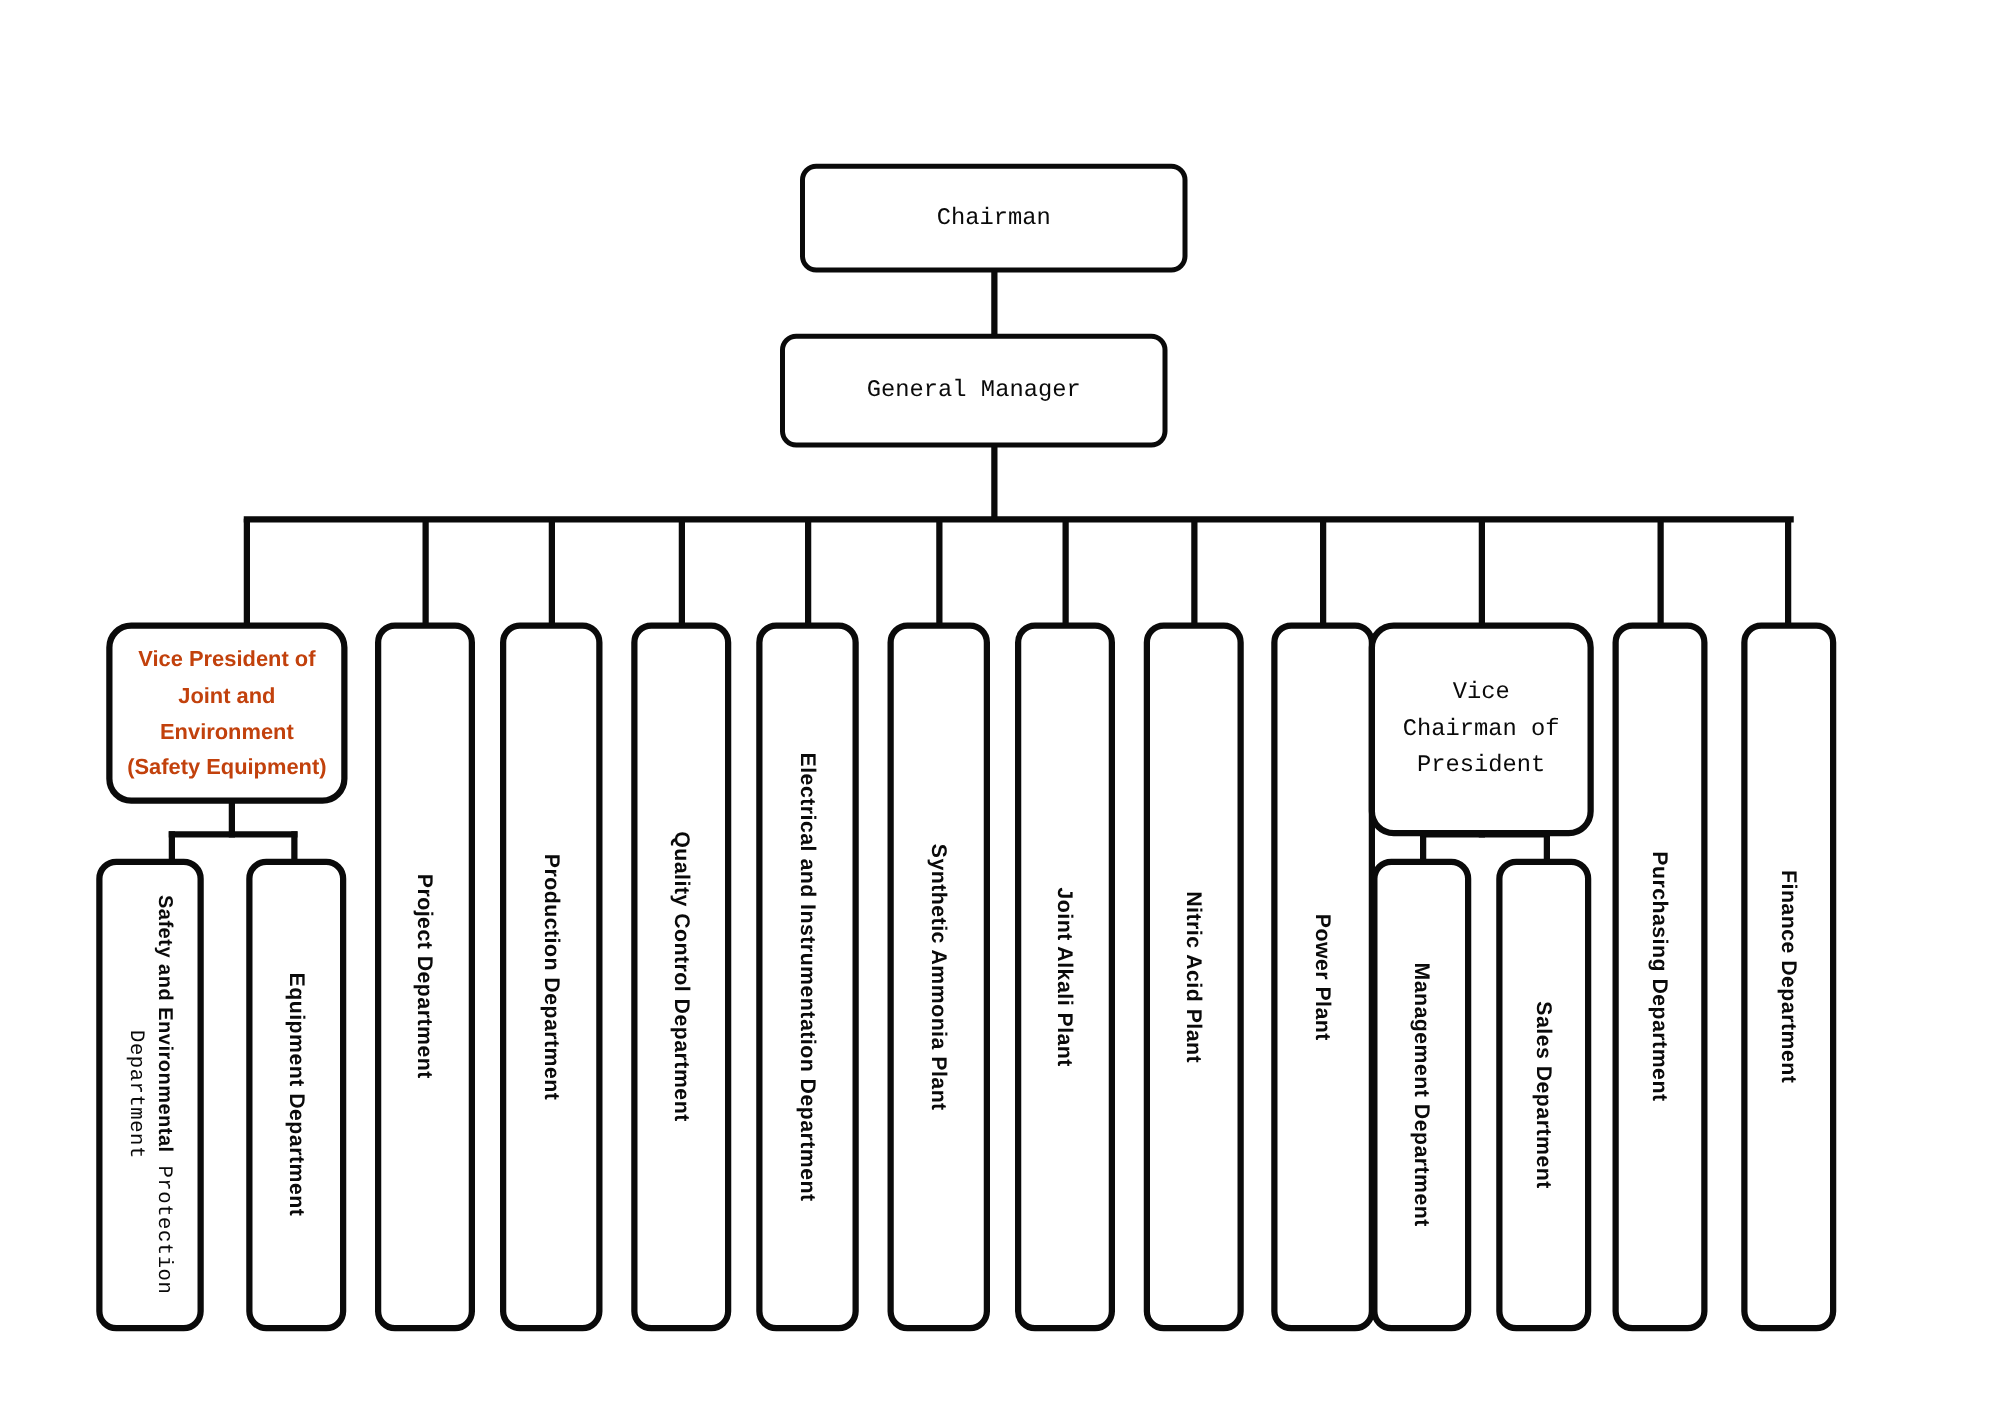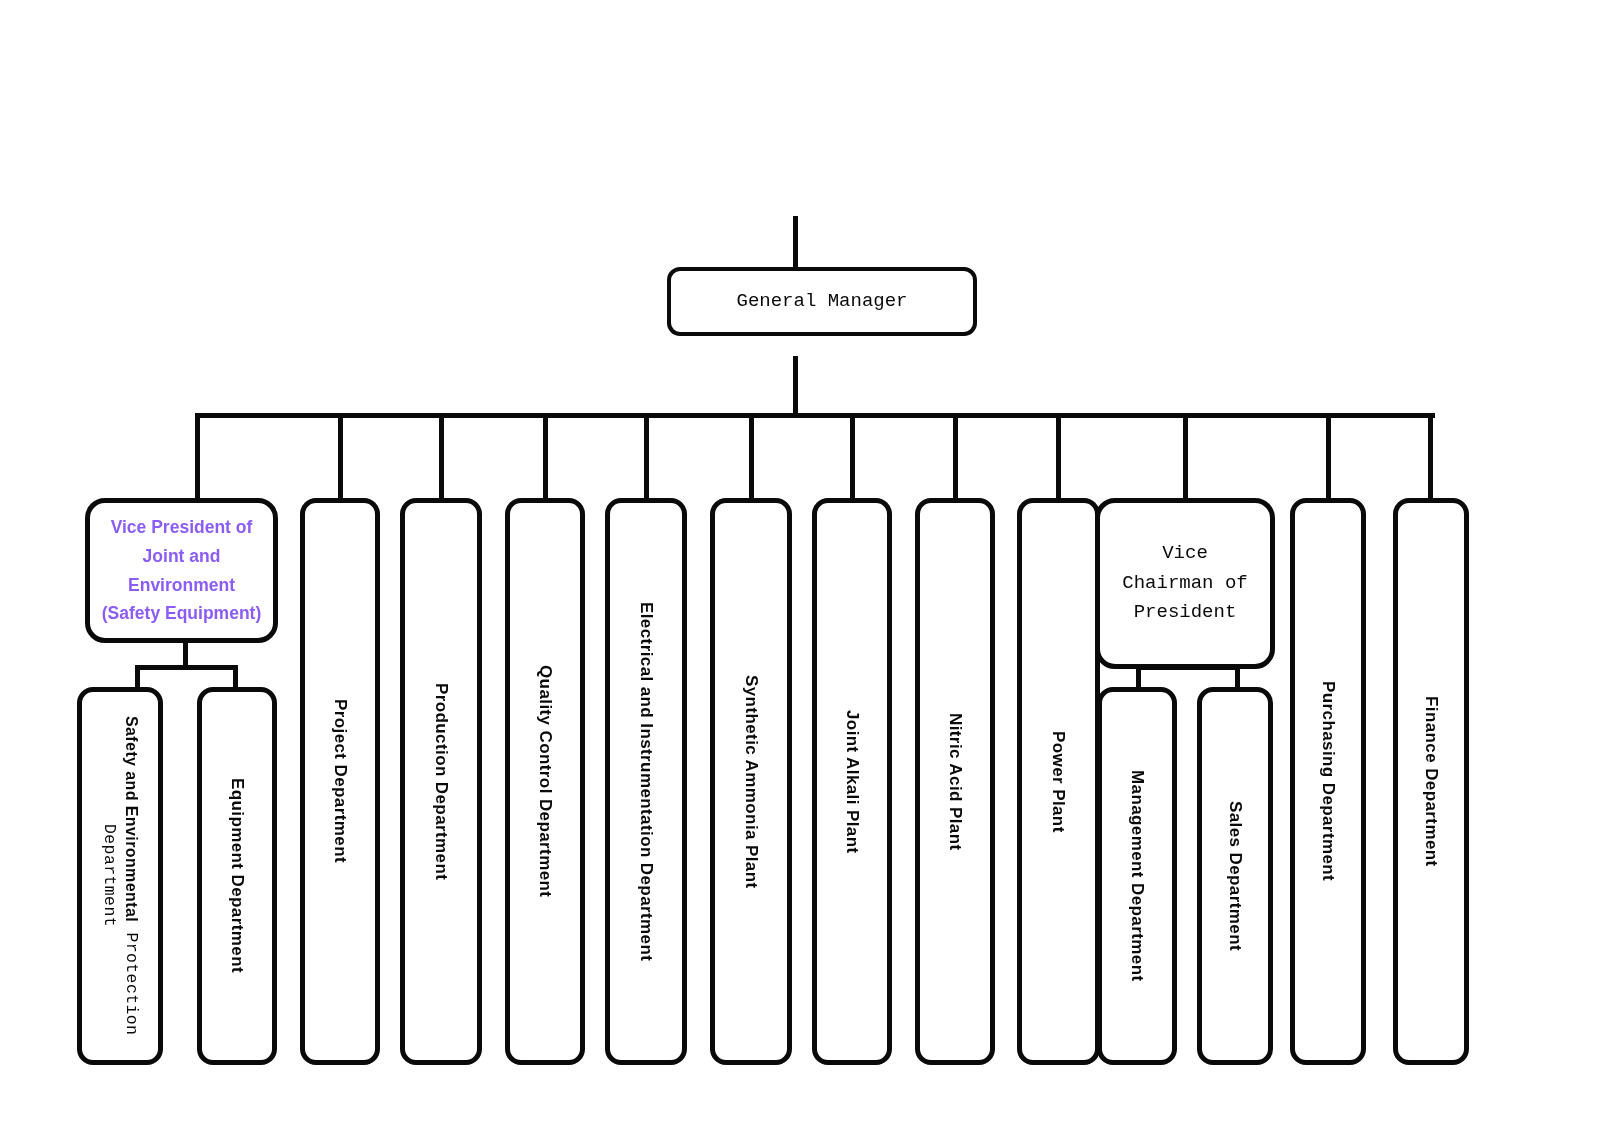--- a/index.html
+++ b/index.html
@@ -31,21 +31,21 @@
     white-space: nowrap;
     color: #0a0a0a;
   }
   .hlabel-bold {
     font-family: "Liberation Sans", sans-serif;
     font-weight: bold;
     font-size: 17.5px;
     line-height: 1.64;
     text-align: center;
     white-space: nowrap;
-    color: #8b5cf6;
+    color: #c2410c;
   }
   .vlabel {
     writing-mode: vertical-rl;
     text-orientation: mixed;
     text-align: center;
     font-family: "Liberation Sans", sans-serif;
     font-weight: bold;
     font-size: 17px;
     letter-spacing: 0.4px;
     line-height: 1.25;
@@ -87,22 +87,25 @@
   <div class="line" style="left:183px; top:641px; width:5px; height:29px;"></div>
   <div class="line" style="left:135px; top:665px; width:103px; height:5px;"></div>
   <div class="line" style="left:135px; top:665px; width:5px; height:24px;"></div>
   <div class="line" style="left:233px; top:665px; width:5px; height:24px;"></div>
 
   <div class="line" style="left:1183px; top:641px; width:5px; height:29px;"></div>
   <div class="line" style="left:1136px; top:665px; width:104px; height:5px;"></div>
   <div class="line" style="left:1136px; top:665px; width:5px; height:24px;"></div>
   <div class="line" style="left:1235px; top:665px; width:5px; height:24px;"></div>
 
+  <div class="box thin" style="left:640px; top:131px; width:310px; height:87px;">
+    <span class="hlabel-mono">Chairman</span>
+  </div>
 
-  <div class="box thin" style="left:667px; top:267px; width:310px; height:69px;">
+  <div class="box thin" style="left:624px; top:267px; width:310px; height:91px;">
     <span class="hlabel-mono">General Manager</span>
   </div>
 
   <div class="box" style="left:85px; top:498px; width:193px; height:145px; border-radius:20px;">
     <div class="hlabel-bold">
       <span style="display:block">Vice President of</span>
       <span style="display:block">Joint and</span>
       <span style="display:block">Environment</span>
       <span style="display:block">(Safety Equipment)</span>
     </div>

